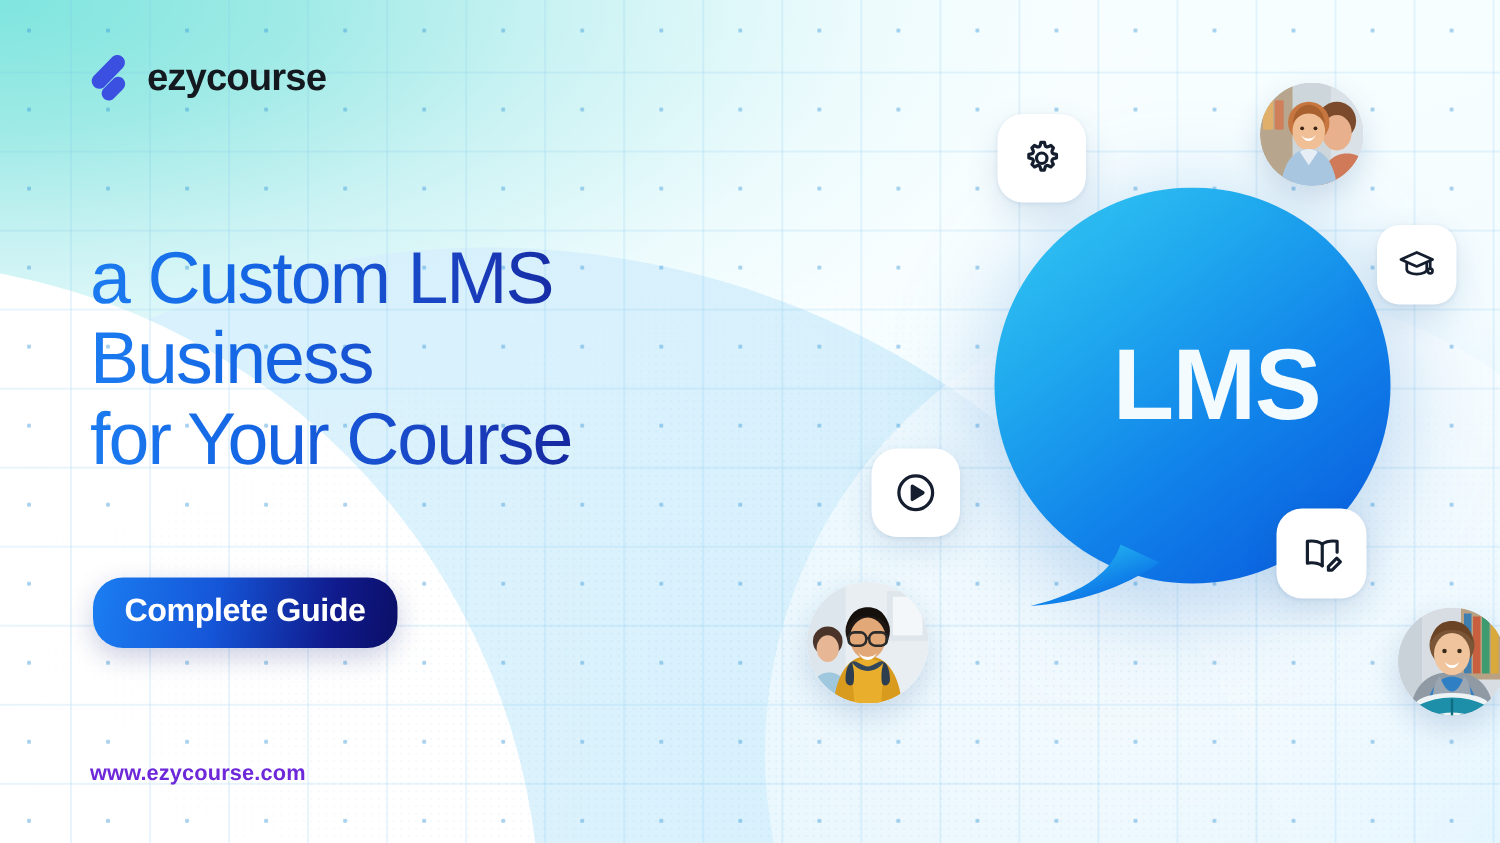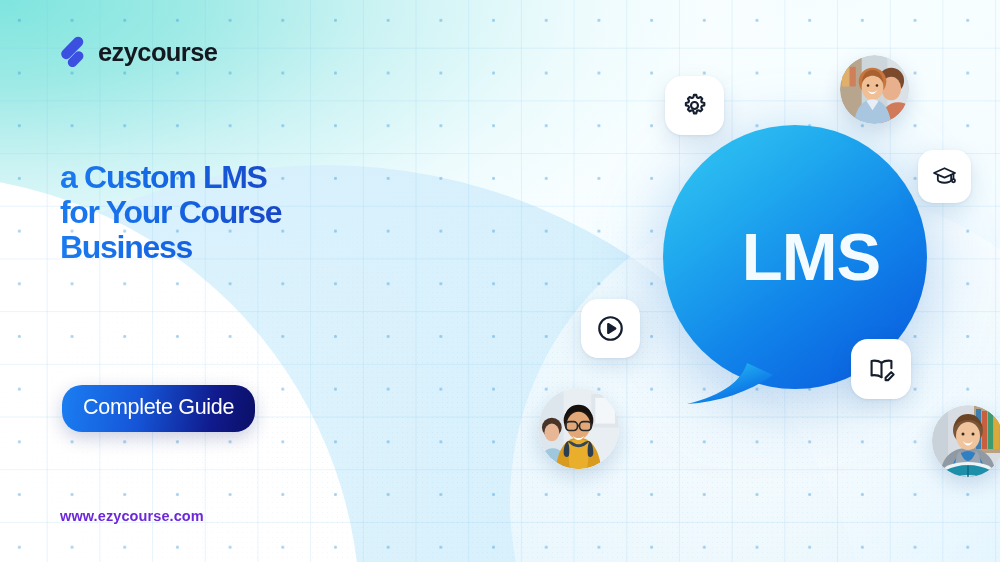--- a/index.html
+++ b/index.html
@@ -78,36 +78,36 @@
     color:#14181f;line-height:1;
   }
 
   
   .headline{position:absolute;left:60px;top:160px;width:520px;}
   .h-line1{
     font-size:35px;font-weight:700;color:#16181d;
     letter-spacing:-.4px;line-height:1.08;margin-bottom:8px;
   }
   .h-big{
-    font-size:32px;font-weight:700;line-height:1.09;
+    font-size:49px;font-weight:400;line-height:1.09;
     letter-spacing:-1.3px;
     background:linear-gradient(90deg,#1b7bf0 0%,#1464e3 22%,#1a3fbe 48%,#121a8e 70%,#0a0e6e 100%);
     -webkit-background-clip:text;background-clip:text;
     color:transparent;-webkit-text-fill-color:transparent;
     display:block;
   }
   .h-big .row{display:block;}
 
   
   .badge{
     position:absolute;left:62px;top:385px;
     padding:12px 21px 13px;
     border-radius:20px;
     background:linear-gradient(100deg,#1b7ef2 0%,#1556d8 40%,#101a8c 78%,#0b0f66 100%);
-    color:#fff;font-size:21.5px;font-weight:400;letter-spacing:-.3px;
+    color:#fff;font-size:21.5px;font-weight:700;letter-spacing:-.3px;
     line-height:1;
     box-shadow:0 6px 18px rgba(16,30,120,.22);
   }
 
   
   .url{
     position:absolute;left:60px;top:508px;
     font-size:14.5px;font-weight:700;color:#6d28d9;letter-spacing:.1px;
   }
 
@@ -168,22 +168,22 @@
         <path d="M20.8 1.4c2.9 1.9 3.3 5.6 1.0 8.0L9.6 21.8c-2.2 2.2-5.9 1.7-7.6-1.0-1.5-2.4-0.9-5.4 1.3-7.0L15.0 1.8c1.7-1.3 4.1-1.5 5.8-0.4z" fill="#3b4fe0"></path>
         <path d="M21.2 15.9c2.6 1.8 3.0 5.2 0.9 7.4l-6.3 6.4c-2.1 2.1-5.6 1.7-7.2-0.8-1.4-2.2-0.9-5.0 1.2-6.5l6.0-6.1c1.6-1.3 3.8-1.4 5.4-0.4z" fill="#3b4fe0"></path>
       </svg>
     </span>
     <span class="logo-text">ezycourse</span>
   </div>
 
   <div class="headline">
     <div class="h-big">
       <span class="row">a Custom LMS</span>
+      <span class="row">Business</span>
       <span class="row">for Your Course</span>
-      <span class="row">Business</span>
     </div>
   </div>
 
   <div class="badge">Complete Guide</div>
 
   <div class="url">www.ezycourse.com</div>
 
   <div class="bubble">
     <svg viewBox="0 0 280 280" aria-hidden="true">
       <defs>

